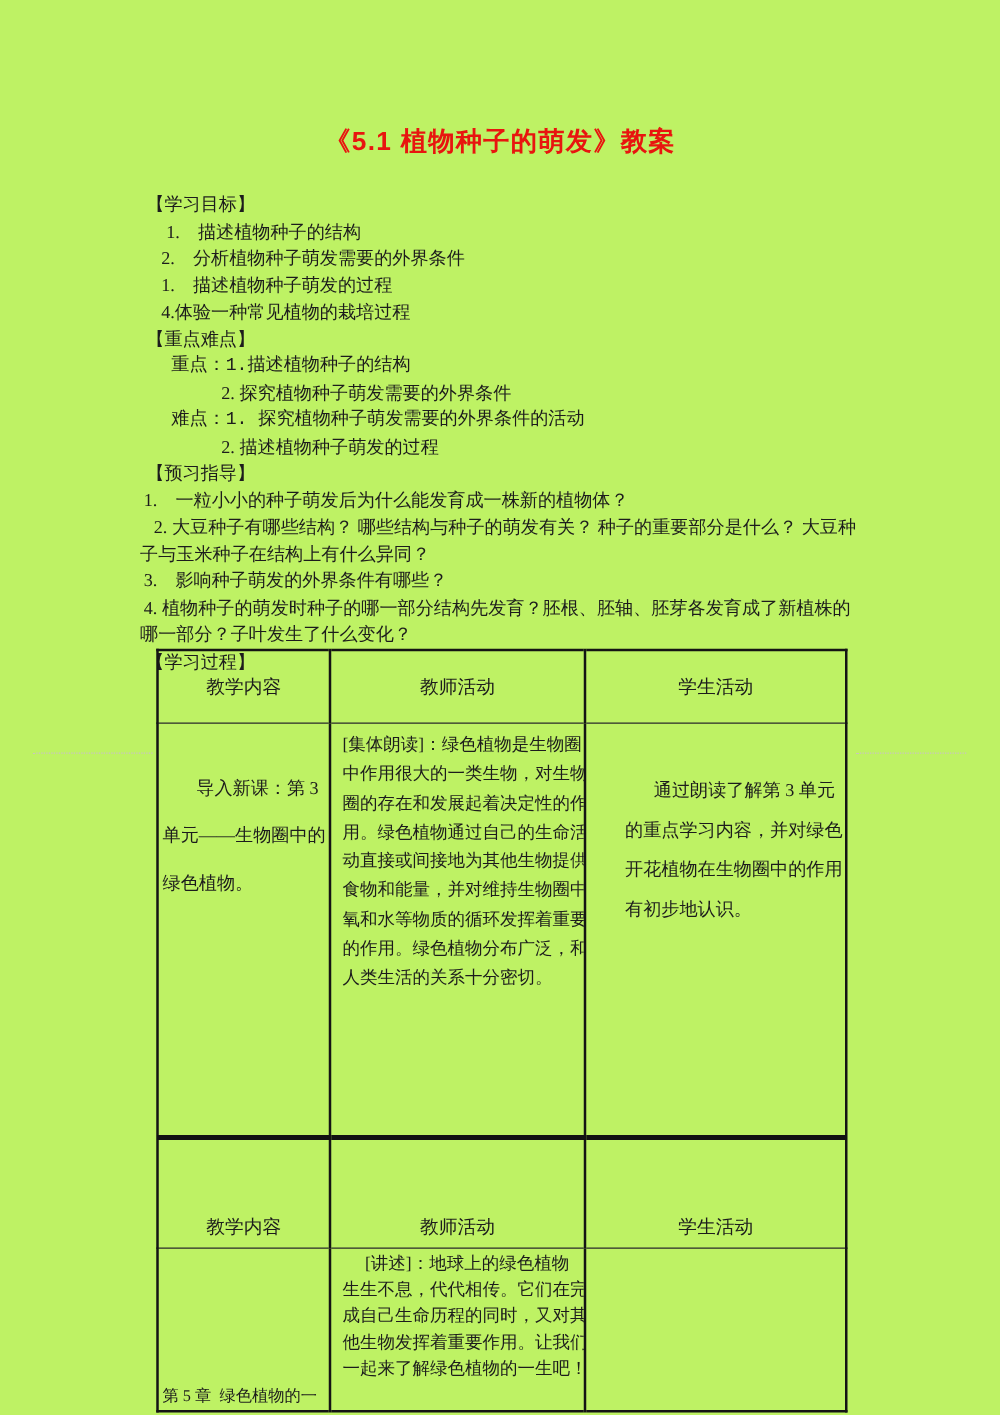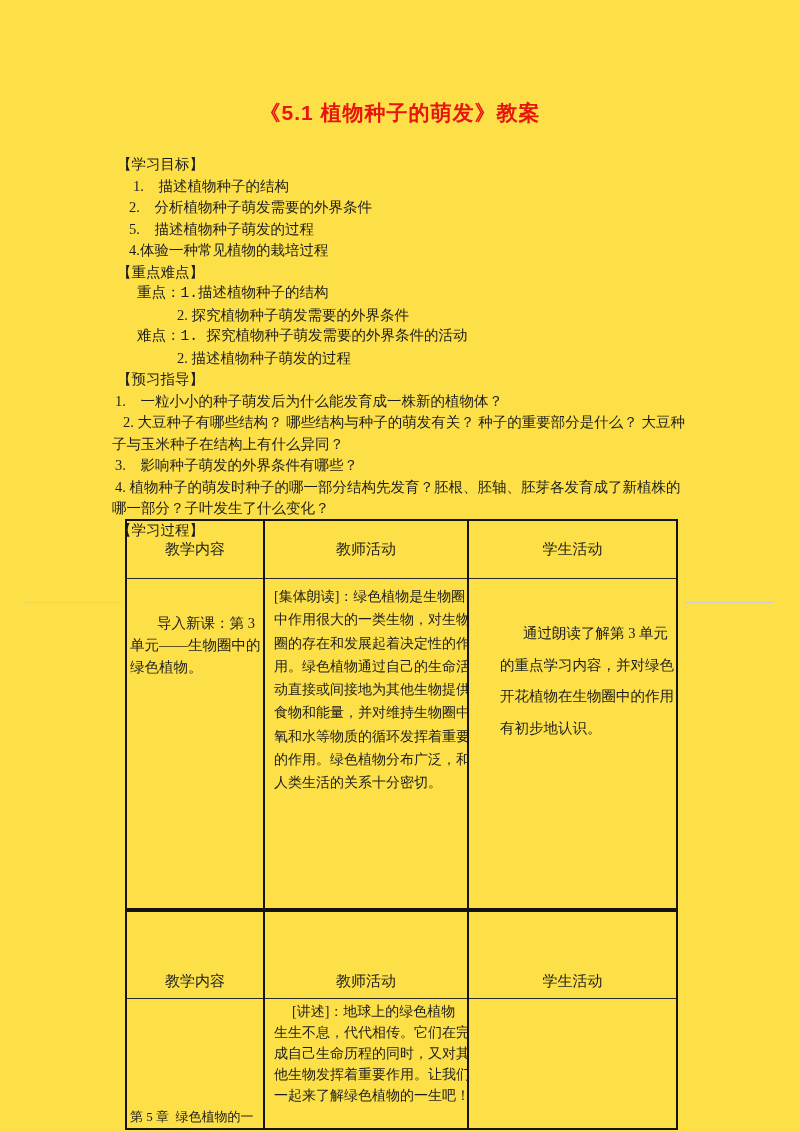--- a/index.html
+++ b/index.html
@@ -1,20 +1,20 @@
 <!DOCTYPE html>
 <html><head>
 <meta charset="utf-8">
 <style>
   html, body { margin: 0; padding: 0; background: #ffffff; }
   .page {
     position: relative;
     width: 800px;
     height: 1132px;
-    background: #fde047;
+    background: #bef264;
     overflow: hidden;
     font-family: "Liberation Serif", "DejaVu Serif", serif;
     color: #1c1c1c;
   }
   .title {
     position: absolute;
     top: 99px; left: 0;
     width: 100%;
     margin: 0;
     text-align: center;
@@ -58,21 +58,21 @@
     vertical-align: top;
     white-space: pre;
     overflow: hidden;
   }
   .t th + th, .t td + td { border-left: 2px solid #141414; }
   .t tr.h1 > th { height: 33px; text-align: center; vertical-align: middle; font-size: 15px; }
   .t tr.h2 > th { height: 67px; text-align: center; vertical-align: bottom; padding-bottom: 7px; font-size: 15px; border-top: 4px solid #121212; }
   .t tr.r1 > td { height: 290px; }
   .t tr.r2 > td { height: 105px; }
 
-  .t tr.r1 td.c1 { padding: 33px 2px 0 3px; line-height: 22px; text-indent: 27px; }
+  .t tr.r1 td.c1 { padding: 33px 2px 0 3px; line-height: 38px; text-indent: 27px; }
   .t tr.r1 td.c2 { padding: 6px 4px 0 9px;  line-height: 23.3px; font-size: 14px; }
   .t tr.r1 td.c3 { padding: 39px 0 0 31px;  line-height: 31.5px; text-indent: 23px; }
   .t tr.r2 td.c1 { vertical-align: bottom; padding: 0 0 2px 3px; font-size: 13px; margin-top: 20px; }
   .t tr.r2 td.c2 { padding: 2px 4px 0 9px; line-height: 21px; text-indent: 18px; font-size: 14px; }
 
   .dotline {
     position: absolute;
     top: 602px;
     border-top: 1px dotted #c9c2c4;
     height: 0;
@@ -84,21 +84,21 @@
 <body>
 
 <div class="page">
 
   <h1 class="title">《5.1 植物种子的萌发》教案</h1>
 
   <div class="body">
     <div class="sec">【学习目标】</div>
     <div class="g1">1.　描述植物种子的结构</div>
     <div class="g2">2.　分析植物种子萌发需要的外界条件</div>
-    <div class="g3">5.　描述植物种子萌发的过程</div>
+    <div class="g3">1.　描述植物种子萌发的过程</div>
     <div class="g4">4.体验一种常见植物的栽培过程</div>
 
     <div class="sec">【重点难点】</div>
     <div class="kp-main">重点：1.描述植物种子的结构</div>
     <div class="kp-sub">2. 探究植物种子萌发需要的外界条件</div>
     <div class="kp-main">难点：1. 探究植物种子萌发需要的外界条件的活动</div>
     <div class="kp-sub">2. 描述植物种子萌发的过程</div>
 
     <div class="sec">【预习指导】</div>
     <div class="pv1">1.　一粒小小的种子萌发后为什么能发育成一株新的植物体？</div>

